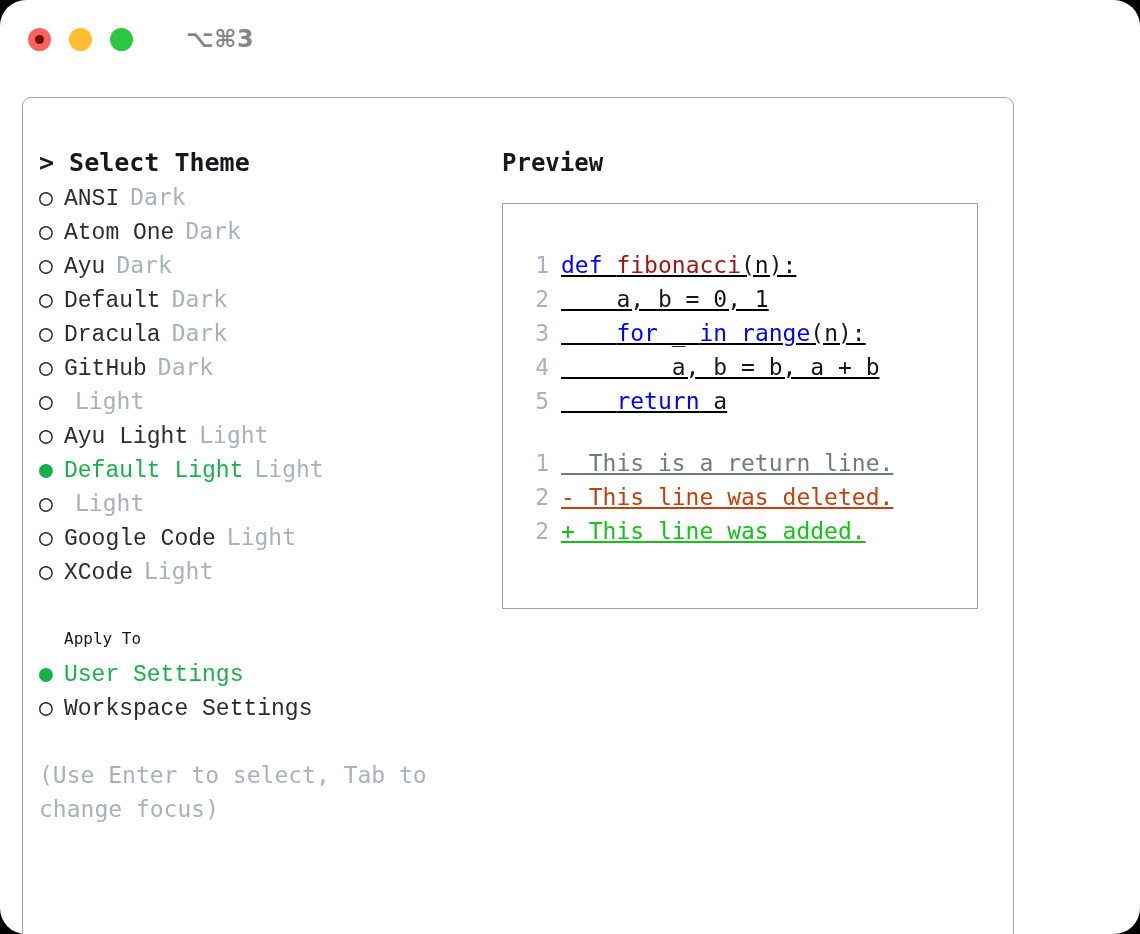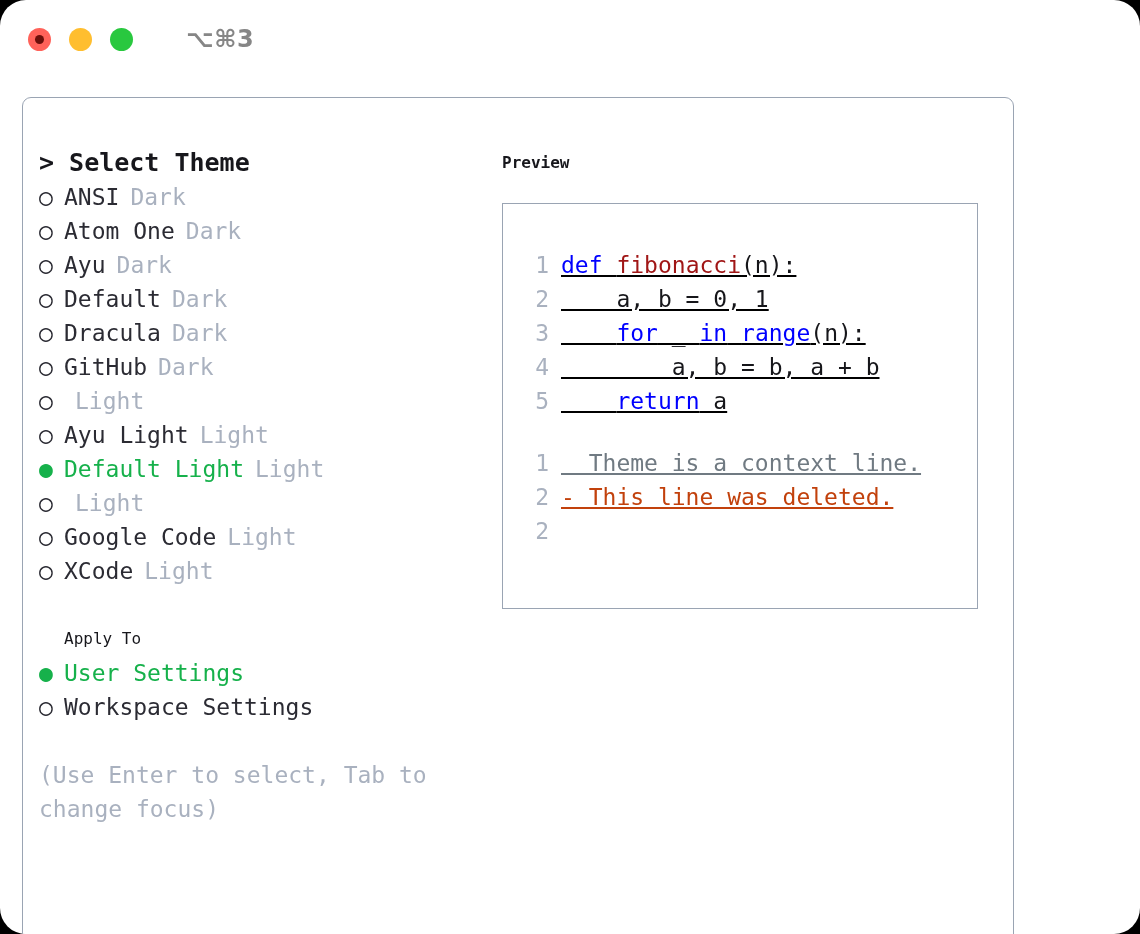--- a/index.html
+++ b/index.html
@@ -125,21 +125,21 @@
   }
   .bullet {
     width: 25px;
     flex: 0 0 25px;
     color: #2b2b33;
     font-size: 23px;
     line-height: 34px;
   }
   .theme-item.selected .bullet { color: #16b14b; }
   .theme-item.selected .item-label { color: #16b14b; }
-  .item-label { color: #2b2b33; }
+  .item-label { color: #2b2b33; font-family: Liberation Mono, monospace; }
   .item-tag {
     color: #a9b1bf;
     margin-left: 11px;
     text-align: right;
   }
 
   .apply-section { margin-top: 34px; }
   .apply-title {
     height: 34px;
     line-height: 34px;
@@ -159,21 +159,21 @@
   }
 
   
   .right-col {
     position: absolute;
     left: 479px;
     top: 48px;
     width: 490px;
   }
   .preview-title {
-    font-size: 16px;
+    font-size: 24px;
     font-weight: 700;
     color: #17171c;
     line-height: 34px;
   }
   .preview-box {
     margin-top: 23px;
     width: 476px;
     height: 406px;
     border: 1.6px solid #9aa4b3;
     box-sizing: border-box;
@@ -352,30 +352,31 @@
 
             <div class="code-line">
               <span class="lineno">5</span>
               <span class="code-text"><span class="tok-plain">    </span><span class="tok-kw">return</span><span class="tok-plain"> a</span></span>
             </div>
 
             <div class="diff-gap"></div>
 
             <div class="code-line diff-line">
               <span class="lineno">1</span>
-              <span class="code-text ctx">  Theme is a context line.</span>
+              <span class="code-text ctx">  This is a return line.</span>
             </div>
 
             <div class="code-line diff-line">
               <span class="lineno">2</span>
               <span class="code-text del">- This line was deleted.</span>
             </div>
 
             <div class="code-line diff-line">
               <span class="lineno">2</span>
+              <span class="code-text add">+ This line was added.</span>
             </div>
 
           </div>
         </div>
       </div>
 
     </div>
   </div>
 </div>
 

